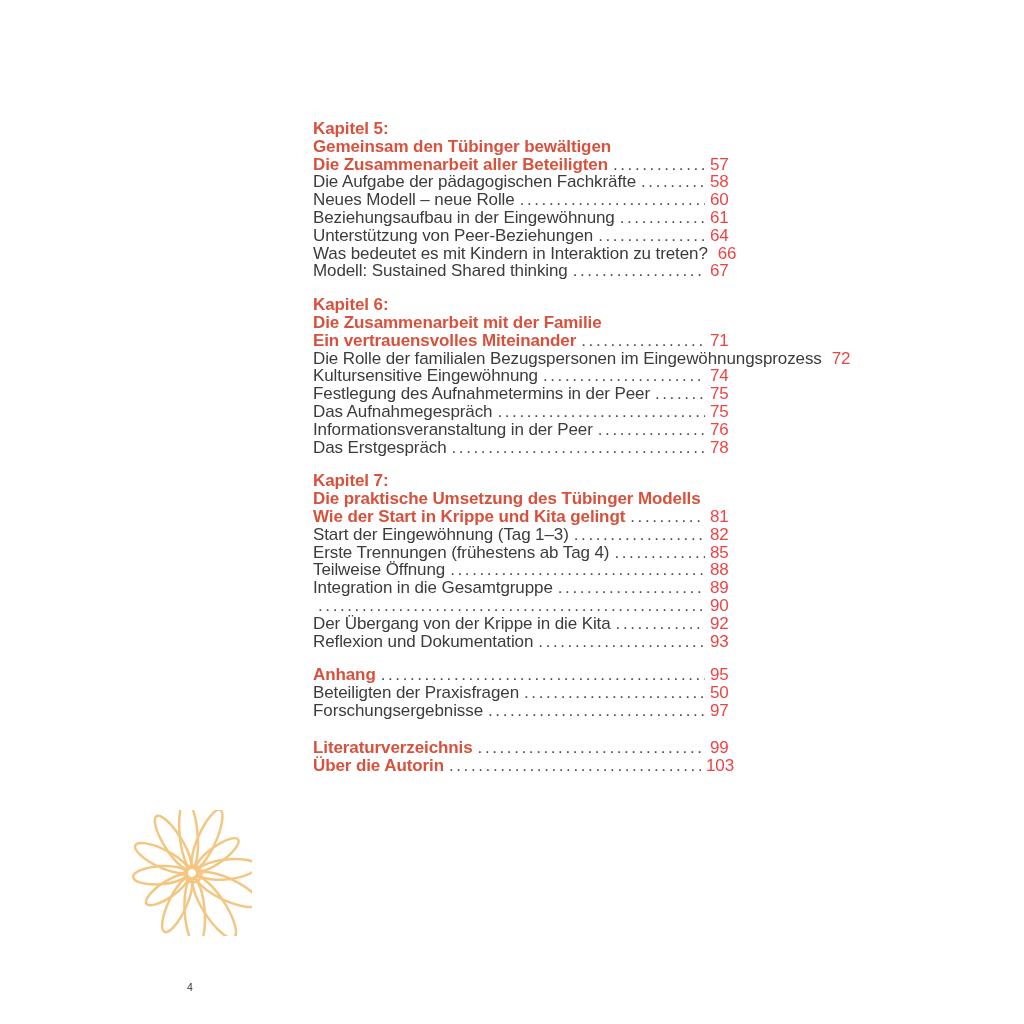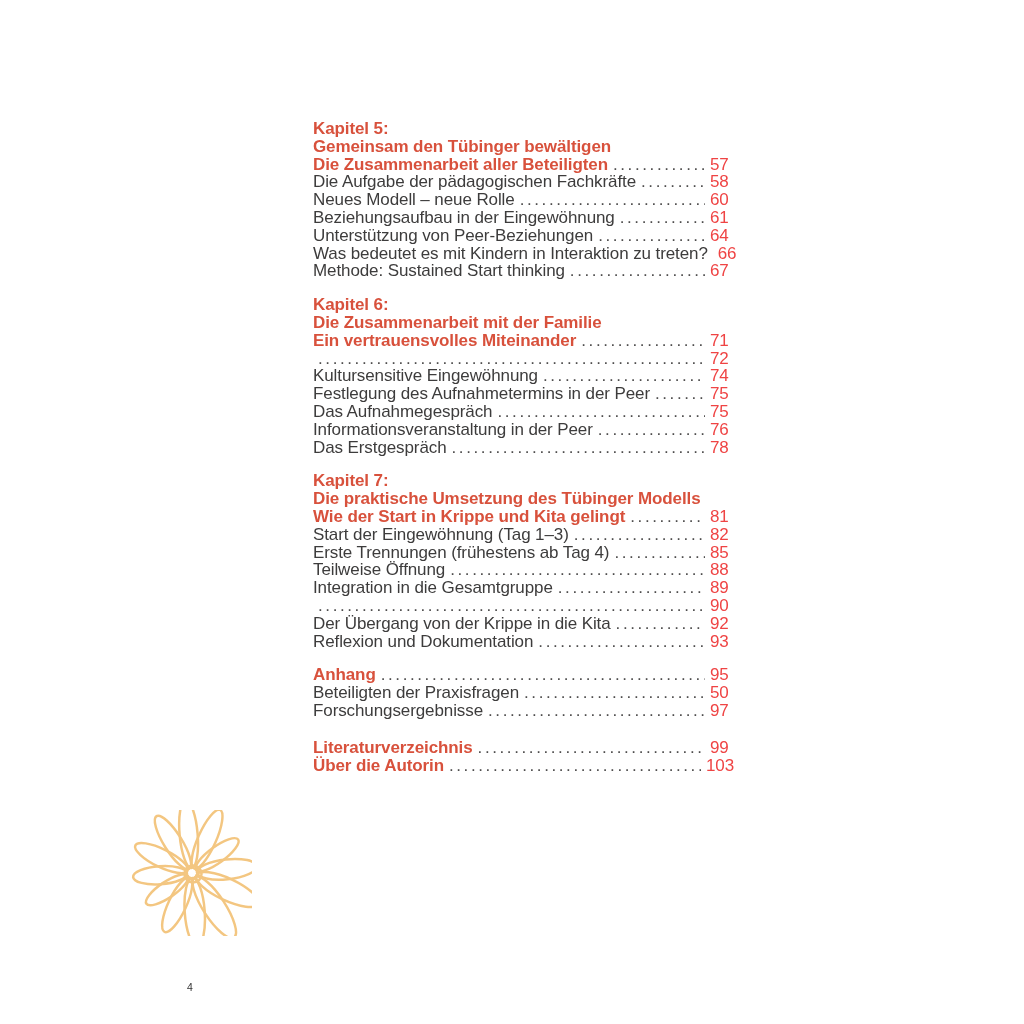--- a/index.html
+++ b/index.html
@@ -105,35 +105,36 @@
         <span class="t">Unterstützung von Peer-Beziehungen</span>
         <span class="leader">............................................................................................................................................................................................................................</span>
         <span class="pg">64</span>
       </div>
       <div class="row">
         <span class="t">Was bedeutet es mit Kindern in Interaktion zu treten?</span>
         <span class="leader">............................................................................................................................................................................................................................</span>
         <span class="pg">66</span>
       </div>
       <div class="row">
-        <span class="t">Methode: Sustained Start thinking</span>
+        <span class="t">Modell: Sustained Shared thinking</span>
         <span class="leader">............................................................................................................................................................................................................................</span>
         <span class="pg">67</span>
       </div>
     </div>
 
     <div class="section">
       <div class="kicker accent">Kapitel 6:</div>
       <div class="subtitle accent">Die Zusammenarbeit mit der Familie</div>
       <div class="row accent">
         <span class="t">Ein vertrauensvolles Miteinander</span>
         <span class="leader">............................................................................................................................................................................................................................</span>
         <span class="pg">71</span>
       </div>
       <div class="row">
+        <span class="t">Die Rolle der familialen Bezugspersonen im Eingewöhnungsprozess</span>
         <span class="leader">............................................................................................................................................................................................................................</span>
         <span class="pg">72</span>
       </div>
       <div class="row">
         <span class="t">Kultursensitive Eingewöhnung</span>
         <span class="leader">............................................................................................................................................................................................................................</span>
         <span class="pg">74</span>
       </div>
       <div class="row">
         <span class="t">Festlegung des Aufnahmetermins in der Peer</span>

